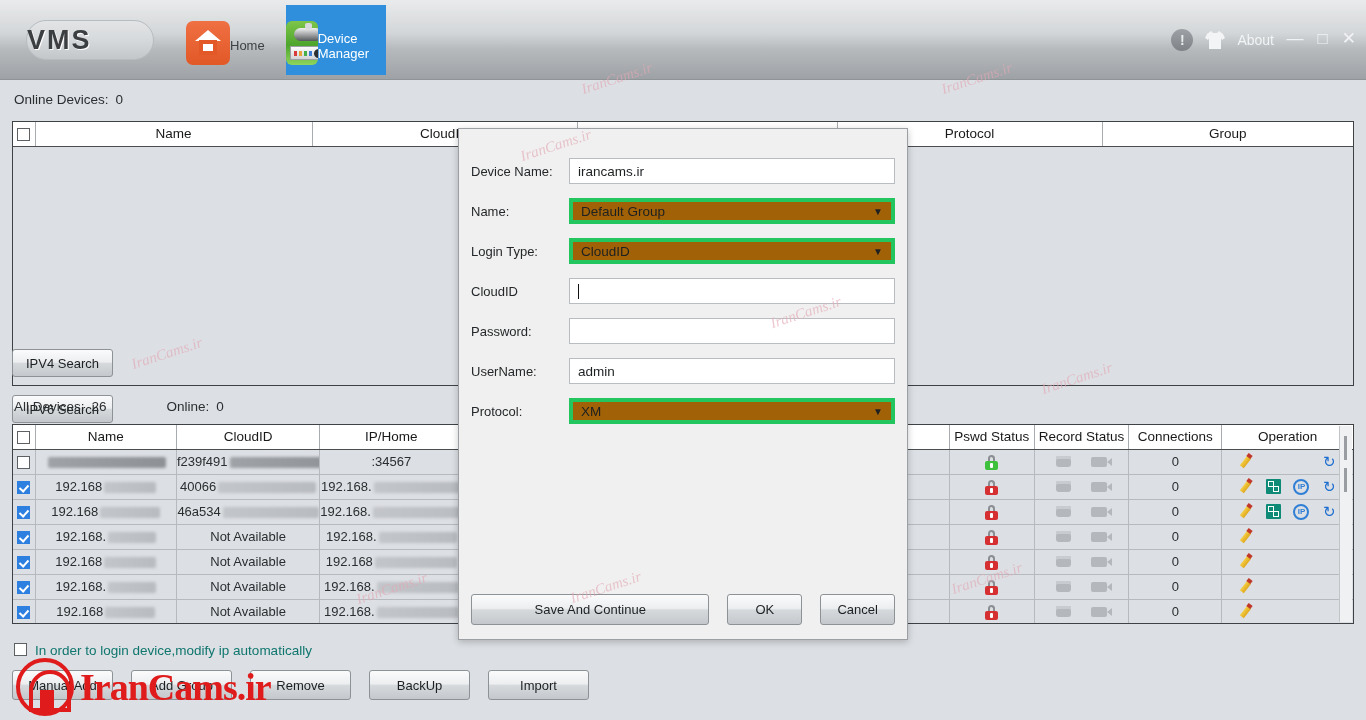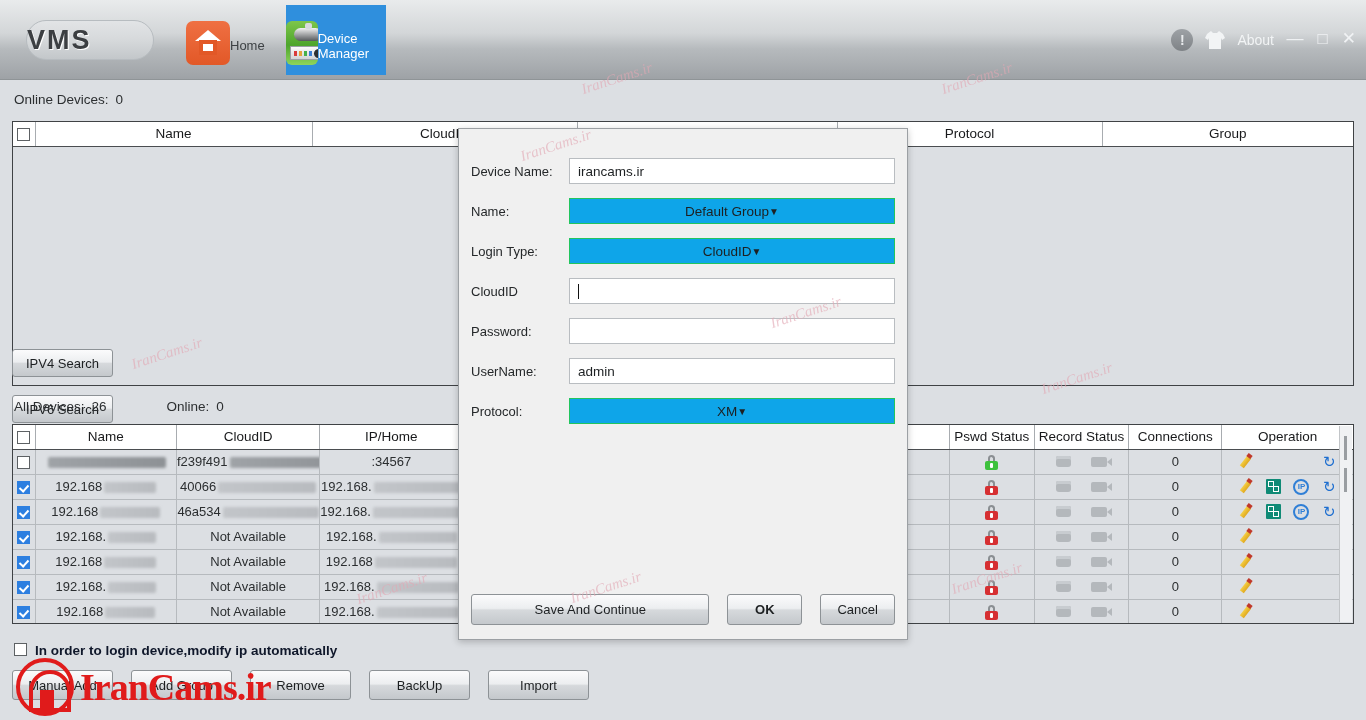--- a/index.html
+++ b/index.html
@@ -146,21 +146,21 @@
   .btn {
     height: 28px; border:1px solid #8d9296; border-radius:3px;
     background: linear-gradient(to bottom,#fbfbfc 0%,#eceef0 46%,#d6d9dc 52%,#c4c8cc 100%);
     font-size:13px; color:#1d2022; cursor:pointer;
     font-family:"Liberation Sans",sans-serif;
   }
   .row-search { position:absolute; left:12px; top:269px; display:flex; gap:18px;flex-direction:column; }
   .row-search .btn { width:101px; }
   .chk-line {
     position:absolute; left:14px; top:563px; display:flex; gap:8px;
-    font-size:13.5px; color:#0f172a;font-weight:bold;
+    font-size:13.5px; color:#0f766e;
   }
   .row-bottom { position:absolute; left:12px; top:590px; display:flex; gap:18px; }
   .row-bottom .btn { width:101px; height:30px; }
 
   
   .vscroll {
     position:absolute; right:1px; top:1px; width:13px; bottom:1px;
     background:#f0f1f3; border-left:1px solid #c2c5c8;
   }
   .vscroll .thumb {
@@ -242,36 +242,36 @@
   .dlg-title span { font-size:15px; font-weight:bold; color:#15171a; }
   .frm { padding: 22px 12px 0 12px; }
   .frow { display:flex; align-items:center; height:40px; }
   .frow .flbl { width:98px; font-size:13px; color:#25282a; padding-left:0; }
   .fin {
     flex:1; height:26px; border:1px solid #b9bdc1; background:#ffffff;
     font-size:13.5px; color:#1d2022; padding:0 8px; outline:none;
     font-family:"Liberation Sans",sans-serif;
   }
   .fsel {
-    flex:1; height:26px; border:1px solid #22c55e; background:#0ea5e9;
+    flex:1; height:26px; border:4px solid #22c55e; background:#a16207;
     font-size:13.5px; color:#1d2022; padding:0 8px; display:flex;
-    align-items:center; justify-content:center; cursor:pointer;
+    align-items:center; justify-content:space-between; cursor:pointer;
   }
   .fsel .arrow { font-size:10px; color:#1d2022; }
   .caret {
     display:inline-block; width:1px; height:15px; background:#111;
     vertical-align:middle;
   }
   .dlg-btns {
     position:absolute; left:0; bottom:14px; width:100%;
     display:flex; align-items:center; padding: 0 12px; gap:18px;
   }
   .dlg-btns .btn { height:31px; }
   .btn-savecont { width:249px; }
-  .btn-ok { width:78px;font-weight:bold; }
+  .btn-ok { width:78px; }
   .btn-cancel { width:78px; }
 
   
   .wm {
     position:absolute; color:#e2a8b4; opacity:.62; pointer-events:none;
     font-size:15px; font-style:italic; transform:rotate(-18deg);
     font-family:"Liberation Serif",serif; white-space:nowrap;
   }
   .wm-big {
     position:absolute; left:16px; top:658px; display:flex; align-items:center;

